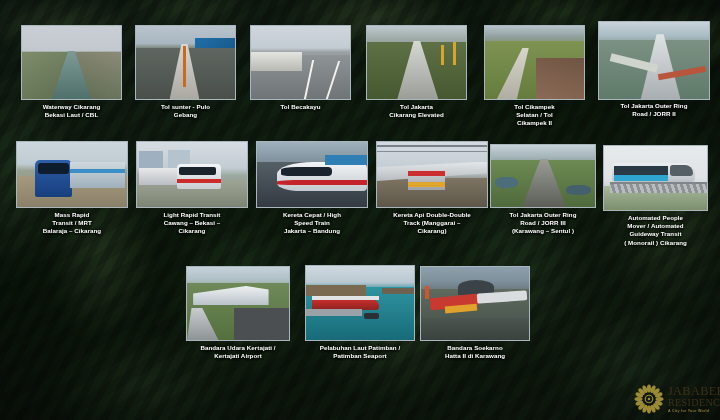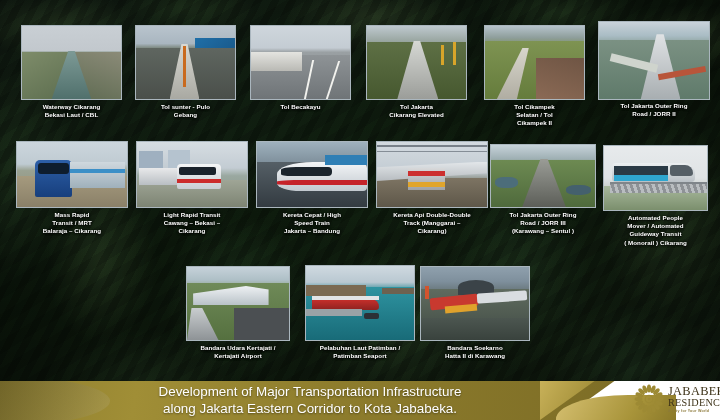--- a/index.html
+++ b/index.html
@@ -365,32 +365,20 @@
         <div style="position:absolute;left:0;top:70%;width:100%;height:30%;background:linear-gradient(#4c5650,#39423d);"></div>
         <div style="position:absolute;left:4%;top:26%;width:3%;height:18%;background:#d2542e;"></div>
       </div>
     </div>
     <div class="cap" style="top:78px;left:-12px;right:-12px;">
       <div>Bandara Soekarno</div>
       <div>Hatta II di Karawang</div>
     </div>
   </div>
 
-  <div class="banner">
-    <div class="band">
-      <div class="band-swoop"></div>
-    </div>
-    <div class="band-white"></div>
-    <div class="band-gold-curve"></div>
-    <div class="band-gold-curve2"></div>
-    <div class="banner-title">
-      <span>Development of Major Transportation Infrastructure</span>
-      <span>along Jakarta Eastern Corridor to Kota Jababeka.</span>
-    </div>
-  </div>
 
   <div class="logo">
     <div class="logo-mark">
       <svg viewBox="0 0 60 60" width="30" height="30" aria-hidden="true">
         <g fill="#9d8a34">
           <g id="pet">
             <ellipse cx="30" cy="9" rx="4.2" ry="8"></ellipse>
           </g>
           <use href="#pet" transform="rotate(22.5 30 30)"></use>
           <use href="#pet" transform="rotate(45 30 30)"></use>

